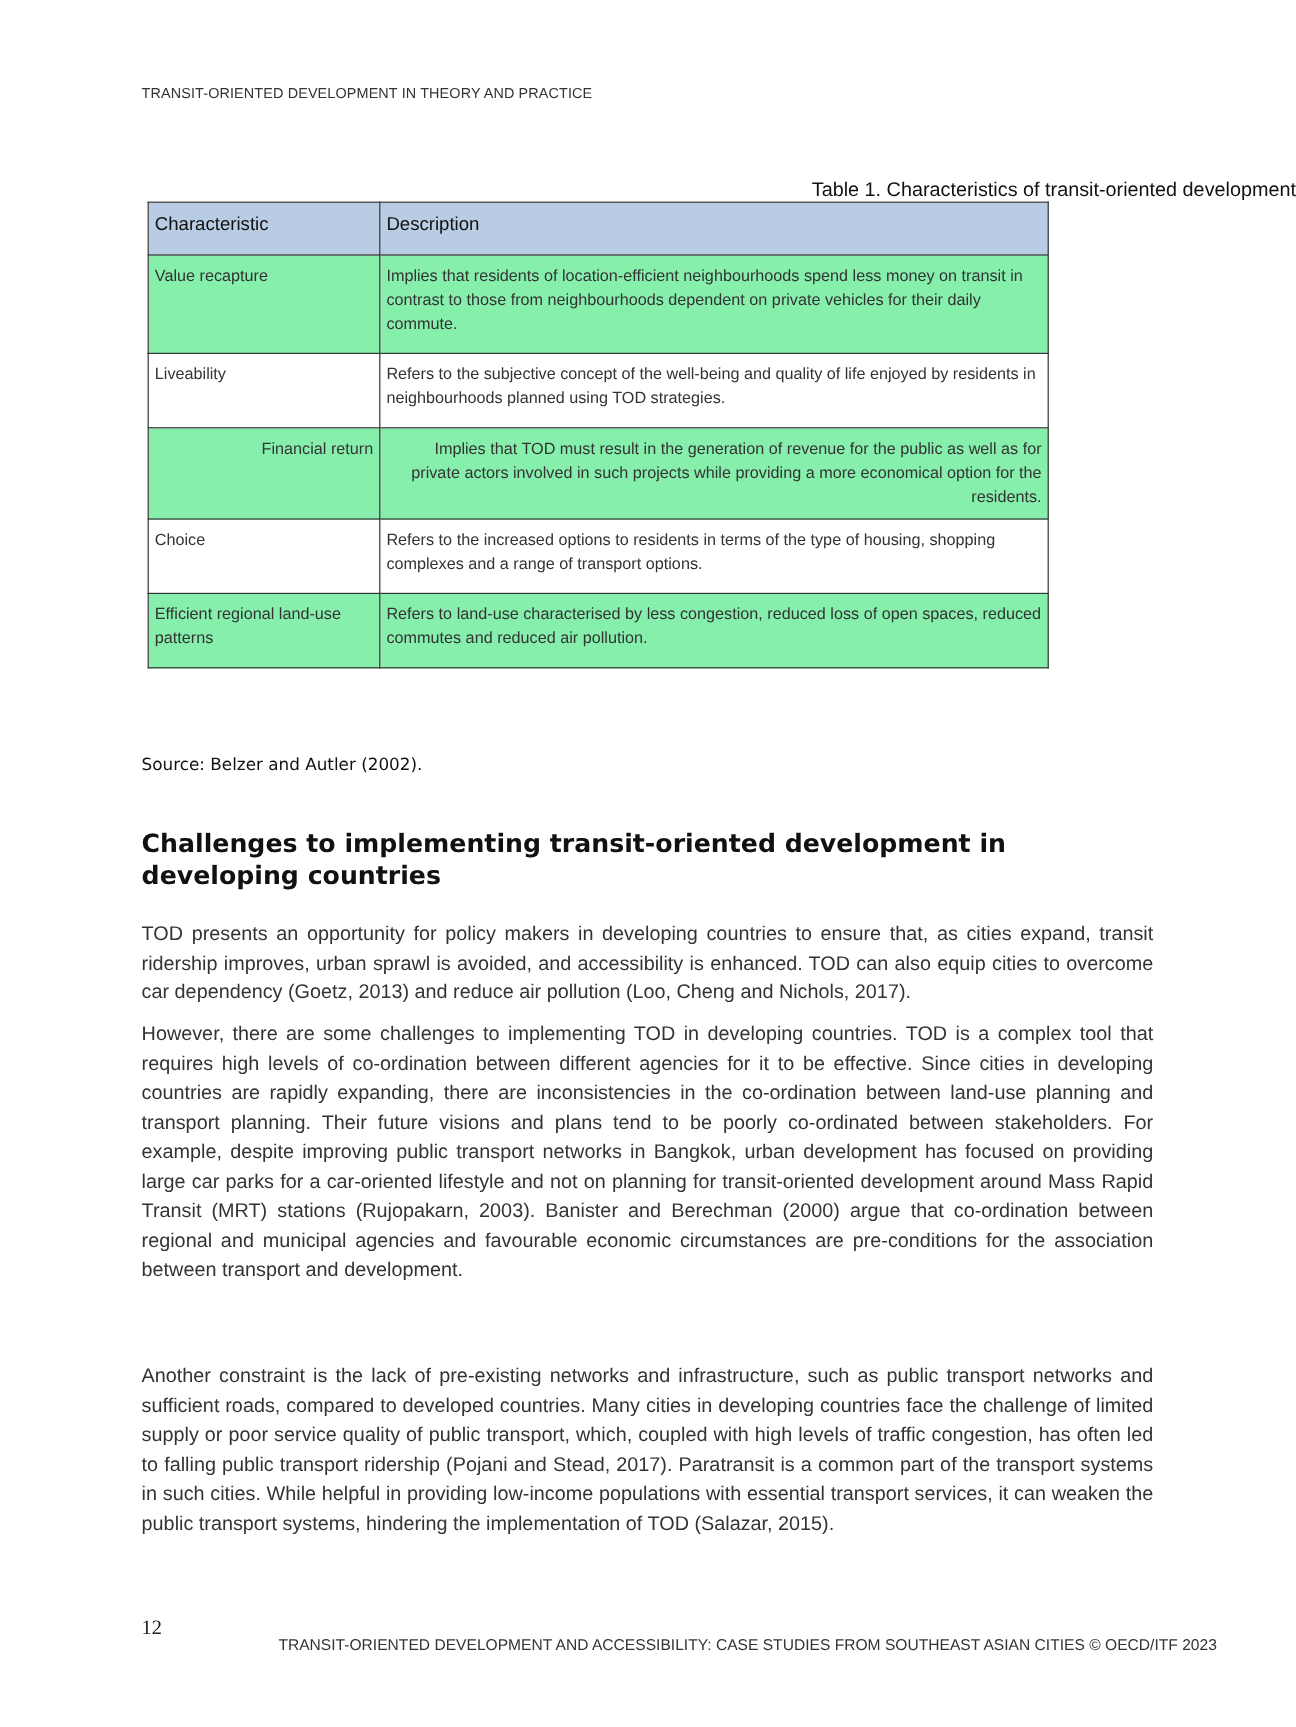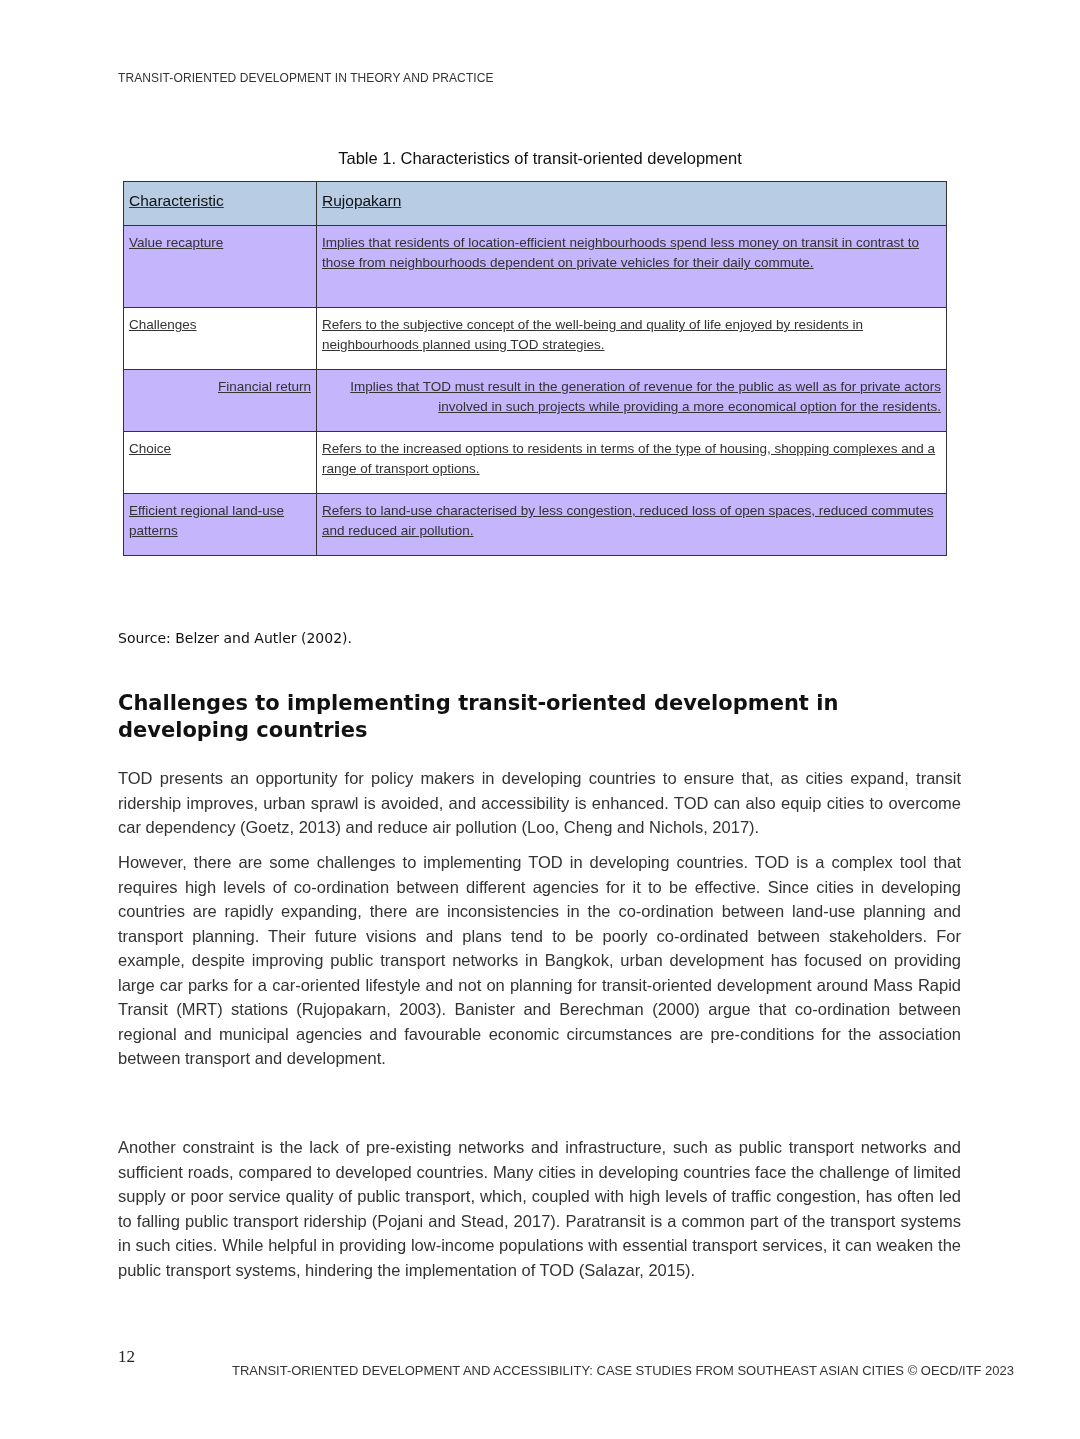--- a/index.html
+++ b/index.html
@@ -1,23 +1,23 @@
 <!DOCTYPE html>
 <html><head>
 <meta charset="utf-8">
 <style>
   html, body { margin: 0; padding: 0; background: #ffffff; }
   body { width: 1080px; height: 1439px; position: relative; font-family: "Liberation Sans", sans-serif; color: #222; }
   .running-head { position: absolute; left: 118px; top: 71px; font-size: 12px; color: #333; letter-spacing: 0.1px; }
-  .table-title { position: absolute; left: 0; width: 1080px; top: 149px; text-align: center; font-size: 16.5px; color: #111; }
-  table.tod { position: absolute; left: 123px; top: 181px; width: 824px; border-collapse: collapse; font-size: 13.5px; color: #333; text-decoration: underline; }
+  .table-title { position: absolute; left: 0; width: 1080px; top: 149px; text-align: right; font-size: 16.5px; color: #111; }
+  table.tod { position: absolute; left: 123px; top: 168px; width: 751px; border-collapse: collapse; font-size: 13.5px; color: #333; }
   table.tod th, table.tod td { border: 1.5px solid #333; vertical-align: top; text-align: left; padding: 7px 5px 8px 5px; line-height: 20px; }
   table.tod th { background: #b8cce4; font-weight: normal; font-size: 15.5px; color: #111; padding-top: 9px; height: 26px; }
   table.tod th.c1, table.tod td.c1 { width: 182px; }
-  table.tod tr.alt td { background: #c4b5fd; }
+  table.tod tr.alt td { background: #86efac; }
   table.tod tr.r1 td { height: 46px; }
   table.tod tr.r2 td { height: 66px; }
   table.tod tr.r3 td { height: 46px; }
   table.tod tr.r4 td { height: 46px; text-align: right; }
   table.tod tr.r5 td { height: 46px; }
   table.tod tr.r6 td { height: 46px; }
   .source { position: absolute; left: 118px; top: 630px; font-size: 14px; font-family: "DejaVu Sans", sans-serif; color: #111; }
   h2.section { position: absolute; left: 118px; top: 690px; width: 800px; margin: 0; font-family: "DejaVu Sans", sans-serif; font-weight: bold; font-size: 21px; line-height: 27px; color: #111; }
   .body-text { position: absolute; left: 118px; width: 843px; font-size: 16.5px; line-height: 24.5px; color: #333; text-align: justify; margin: 0; }
   .p1 { top: 766px; }
@@ -30,30 +30,30 @@
 <body>
 
 <div class="running-head">TRANSIT-ORIENTED DEVELOPMENT IN THEORY AND PRACTICE</div>
 
 <div class="table-title">Table 1. Characteristics of transit-oriented development</div>
 
 <table class="tod">
   <thead>
     <tr>
       <th class="c1">Characteristic</th>
-      <th>Rujopakarn</th>
+      <th>Description</th>
     </tr>
   </thead>
   <tbody>
     <tr class="r2 alt">
       <td class="c1">Value recapture</td>
       <td>Implies that residents of location-efficient neighbourhoods spend less money on transit in contrast to those from neighbourhoods dependent on private vehicles for their daily commute.</td>
     </tr>
     <tr class="r3">
-      <td class="c1">Challenges</td>
+      <td class="c1">Liveability</td>
       <td>Refers to the subjective concept of the well-being and quality of life enjoyed by residents in neighbourhoods planned using TOD strategies.</td>
     </tr>
     <tr class="r4 alt">
       <td class="c1">Financial return</td>
       <td>Implies that TOD must result in the generation of revenue for the public as well as for private actors involved in such projects while providing a more economical option for the residents.</td>
     </tr>
     <tr class="r5">
       <td class="c1">Choice</td>
       <td>Refers to the increased options to residents in terms of the type of housing, shopping complexes and a range of transport options.</td>
     </tr>

